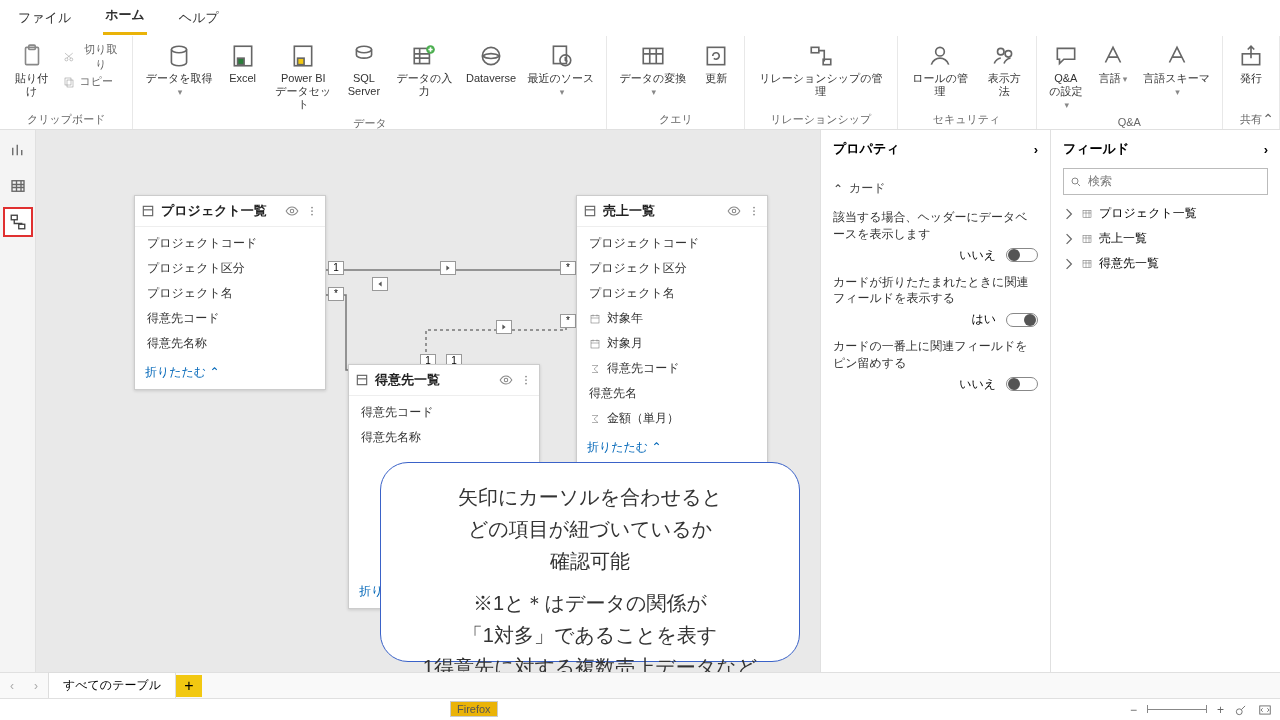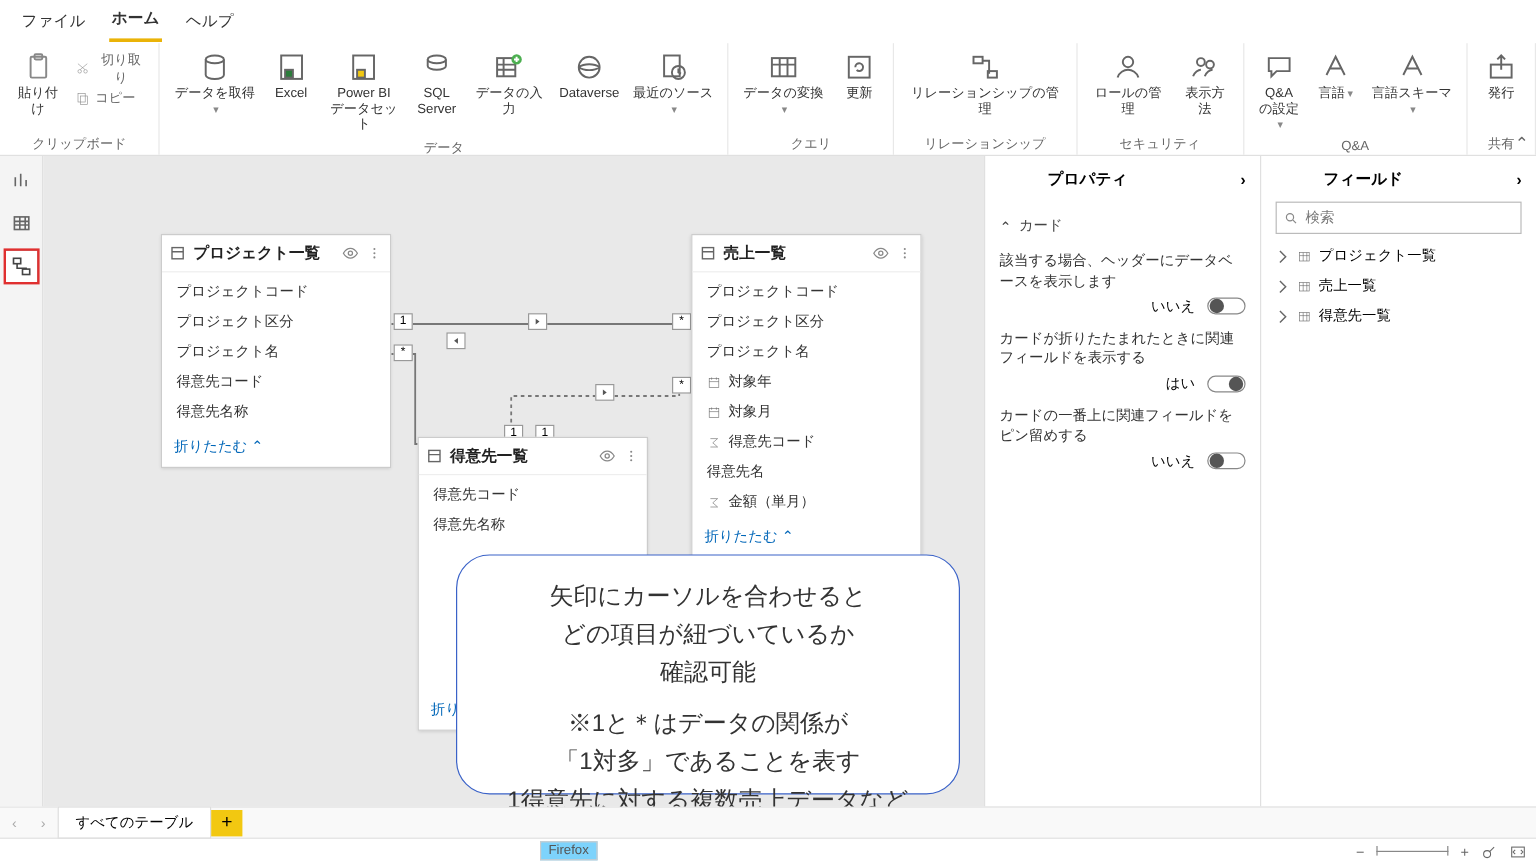--- a/index.html
+++ b/index.html
@@ -1,19 +1,19 @@
 <!DOCTYPE html>
 <html><head>
 <meta charset="utf-8">
 <style>
 * { margin: 0; padding: 0; box-sizing: border-box; font-family: "Segoe UI", Meiryo, sans-serif; }
 body { width: 1280px; height: 720px; background: #fff; overflow: hidden; font-size: 12px; position: relative; }
 
 
-.tabs { display: flex; gap: 18px; padding: 10px 16px 0; border-bottom: 1px solid transparent; height: 36px; align-items: flex-end; }
+.tabs { display: flex; gap: 30px; padding: 10px 16px 0; border-bottom: 1px solid transparent; height: 36px; align-items: flex-end; }
 .tab { padding: 4px 2px 8px; cursor: pointer; color: #333; font-size: 13px; }
 .tab.active { border-bottom: 3px solid #eab308; font-weight: 600; }
 
 
 .ribbon { display: flex; height: 94px; border-bottom: 1px solid #e0e0e0; position: relative; }
 .ribbon-group { display: flex; flex-direction: column; align-items: center; border-right: 1px solid #e8e8e8; padding: 4px 6px 2px; }
 .ribbon-items { display: flex; align-items: flex-start; gap: 2px; flex: 1; }
 .ribbon-btn { display: flex; flex-direction: column; align-items: center; justify-content: flex-start; min-width: 44px; padding: 2px 4px; cursor: pointer; text-align: center; font-size: 11px; line-height: 1.2; color: #333; }
 .ribbon-btn .ico { width: 28px; height: 28px; display: flex; align-items: center; justify-content: center; margin-bottom: 2px; }
 .ribbon-btn svg { width: 26px; height: 26px; }
@@ -40,21 +40,21 @@
 .tbl-title { flex: 1; font-size: 13px; font-weight: 600; color: #222; }
 .hdr-ico { width: 14px; height: 14px; color: #666; cursor: pointer; }
 .tbl-body { padding: 6px 6px 4px; display: flex; flex-direction: column; gap: 4px; }
 .fld { display: flex; align-items: center; gap: 6px; font-size: 12px; color: #333; padding: 2px 6px; }
 .fld svg { width: 12px; height: 12px; color: #666; }
 .tbl-footer { padding: 6px 10px 8px; }
 .collapse-link { color: #0066b8; font-size: 12px; cursor: pointer; }
 
 
 .pane { border-left: 1px solid #e0e0e0; display: flex; flex-direction: column; }
-.pane-header { display: flex; align-items: center; justify-content: space-between; padding: 10px 12px; font-size: 13px; font-weight: 600; margin-left: 40px; }
+.pane-header { display: flex; align-items: center; justify-content: space-between; padding: 10px 12px; font-size: 13px; font-weight: 600; }
 .pane-body { padding: 6px 12px; font-size: 12px; overflow: auto; }
 .props { width: 230px; }
 .fields { width: 230px; }
 .section-head { display: flex; align-items: center; gap: 6px; padding: 6px 0; font-size: 12px; color: #444; }
 .prop-label { color: #333; margin: 6px 0 4px; line-height: 1.4; }
 .toggle { display: flex; align-items: center; gap: 10px; margin-bottom: 10px; justify-content: flex-end; }
 .toggle-track { width: 32px; height: 14px; border: 1px solid #888; border-radius: 8px; position: relative; background: #fff; }
 .toggle-thumb { position: absolute; width: 12px; height: 12px; background: #555; border-radius: 50%; top: 0px; }
 .toggle-off .toggle-thumb { left: 1px; }
 .toggle-on .toggle-thumb { right: 1px; }
@@ -63,21 +63,21 @@
 .tree-item { display: flex; align-items: center; gap: 6px; padding: 4px 0; cursor: pointer; }
 .tree-item svg { width: 12px; height: 12px; }
 .chev { width: 10px; height: 10px; }
 
 
 .tabbar { display: flex; align-items: center; height: 26px; border-top: 1px solid #e0e0e0; background: #f9f9f9; }
 .tabbar-nav { width: 24px; text-align: center; color: #aaa; cursor: pointer; }
 .sheet-tab { padding: 4px 14px; border: 1px solid #ddd; background: #fff; font-size: 12px; cursor: pointer; }
 .sheet-add { width: 26px; height: 22px; background: #f2c811; display: flex; align-items: center; justify-content: center; font-size: 16px; cursor: pointer; }
 .statusbar { height: 22px; border-top: 1px solid #e0e0e0; display: flex; align-items: center; padding: 0 8px; position: relative; }
-.firefox { position: absolute; left: 450px; top: 2px; background: #7dd3fc; border: 1px solid #ccc; font-size: 11px; padding: 1px 6px; color: #555; }
+.firefox { position: absolute; left: 450px; top: 2px; background: #eab308; border: 1px solid #ccc; font-size: 11px; padding: 1px 6px; color: #555; }
 .zoom { margin-left: auto; display: flex; align-items: center; gap: 10px; color: #666; }
 .zoom-line { width: 60px; height: 1px; background: #888; position: relative; }
 .zoom-line::before, .zoom-line::after { content: ""; position: absolute; width: 1px; height: 8px; background: #888; top: -4px; }
 .zoom-line::before { left: 0; } .zoom-line::after { right: 0; }
 
 
 .callout { position: absolute; right: 20px; bottom: 10px; width: 420px; height: 200px; background: #fff; border: 1.5px solid #3a62c8; border-radius: 28px; padding: 18px 24px; text-align: center; font-size: 20px; line-height: 1.6; color: #333; z-index: 50; }
 
 .caret { font-size: 9px; color: #888; margin-left: 2px; }
 </style>

